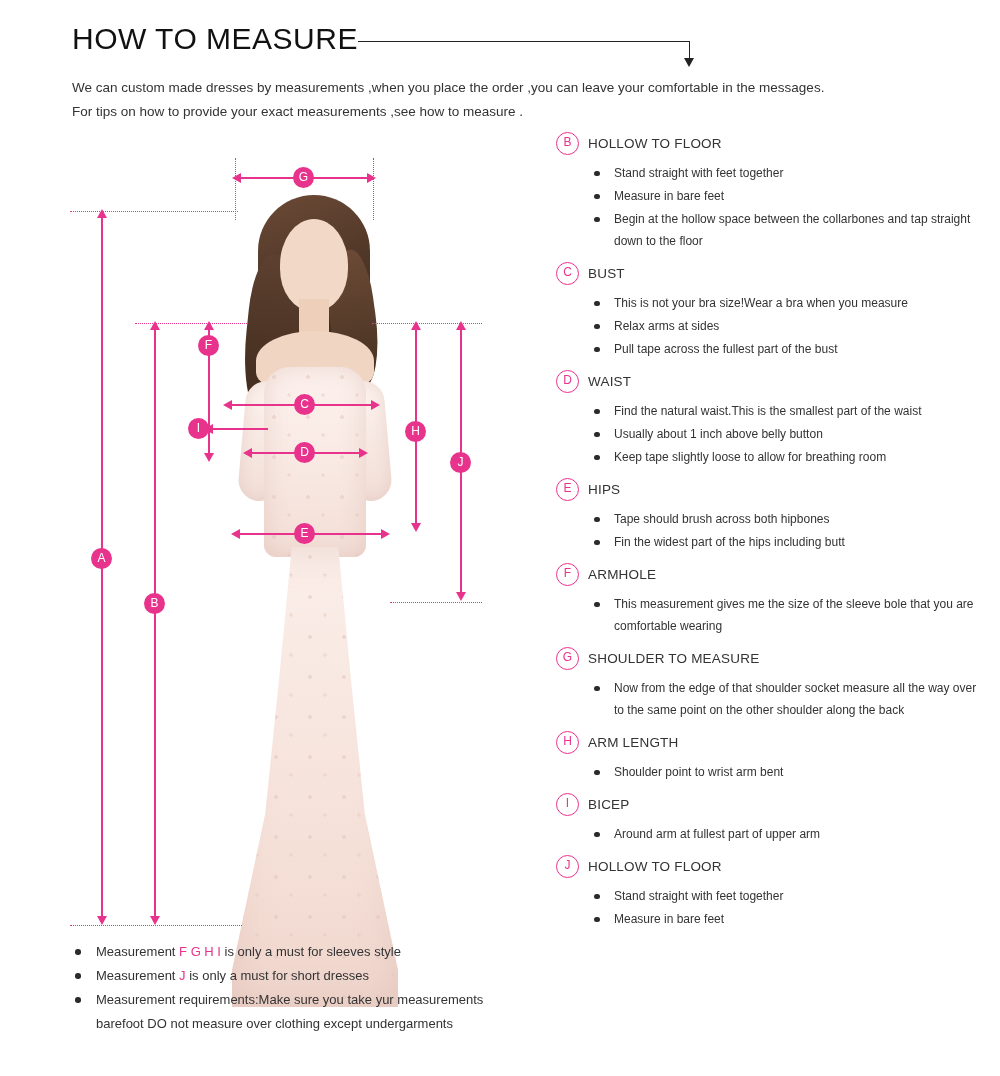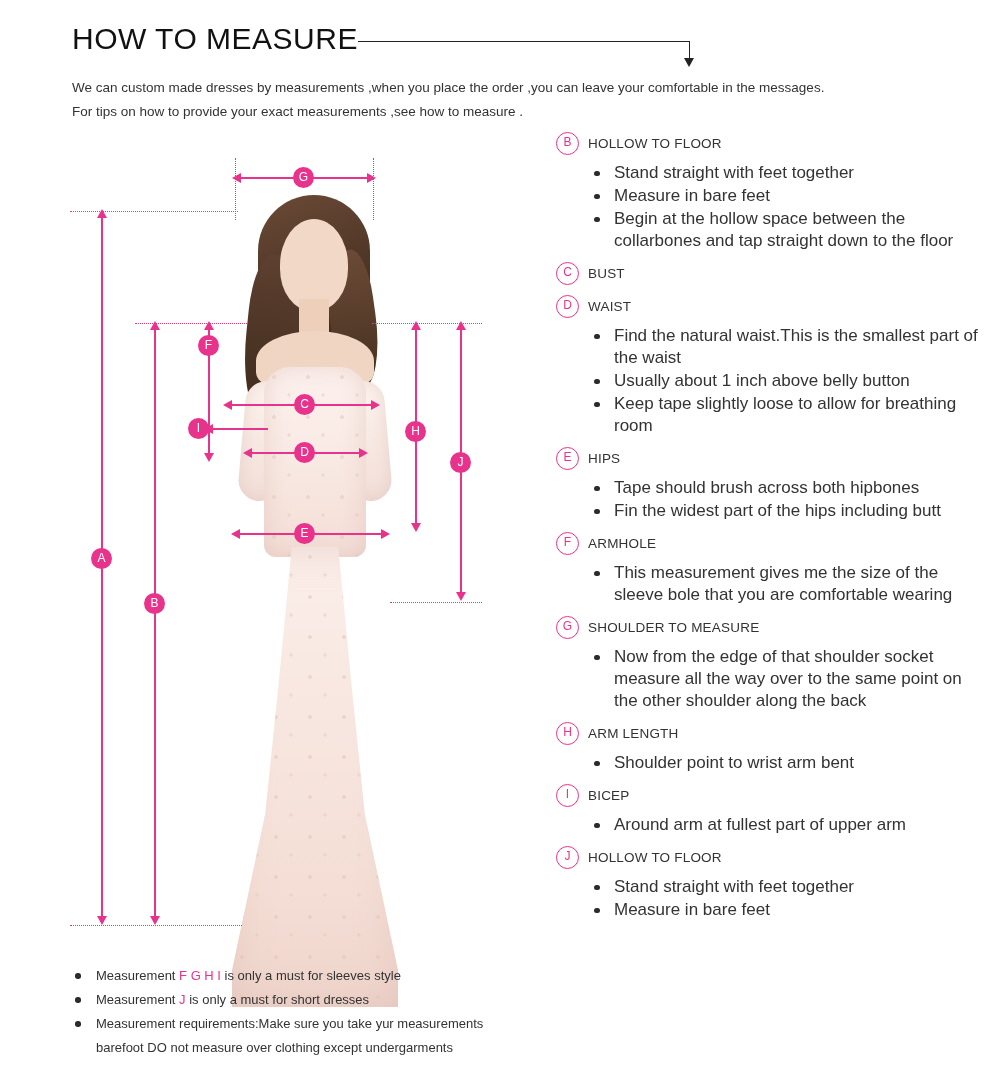--- a/index.html
+++ b/index.html
@@ -230,40 +230,40 @@
     color: #333;
     letter-spacing: .2px;
   }
   ul.bullets {
     margin: 0 0 0 34px;
     padding: 0;
     list-style: none;
   }
   ul.bullets li {
     position: relative;
-    font-size: 17px;
+    font-size: 12px;
     line-height: 22px;
     color: #333;
     padding-left: 24px;
     margin-bottom: 1px;
   }
   ul.bullets li::before {
     content: "";
     position: absolute;
     left: 4px; top: 8.5px;
     width: 5.5px; height: 5.5px;
     border-radius: 50%;
     background: #2b2b2b;
   }
 
   
   .notes {
     position: absolute;
     left: 72px;
-    top: 964px;
+    top: 940px;
     width: 470px;
   }
   .notes ul { margin: 0; padding: 0; list-style: none; }
   .notes li {
     position: relative;
     padding-left: 24px;
     font-size: 13px;
     line-height: 24px;
     color: #333;
   }
@@ -377,20 +377,25 @@
       <li>Measure in bare feet</li>
       <li>Begin at the hollow space between the  collarbones and tap straight down to the floor</li>
     </ul>
   </div>
 
   <div class="sec">
     <div class="sec-head">
       <div class="sec-badge">C</div>
       <div class="sec-title">BUST</div>
     </div>
+    <ul class="bullets">
+      <li>This is not your bra size!Wear a bra when you measure</li>
+      <li>Relax arms at sides</li>
+      <li>Pull tape across the fullest part of the bust</li>
+    </ul>
   </div>
 
   <div class="sec">
     <div class="sec-head">
       <div class="sec-badge">D</div>
       <div class="sec-title">WAIST</div>
     </div>
     <ul class="bullets">
       <li>Find the natural waist.This is the smallest part of the waist</li>
       <li>Usually about 1 inch above belly button</li>

